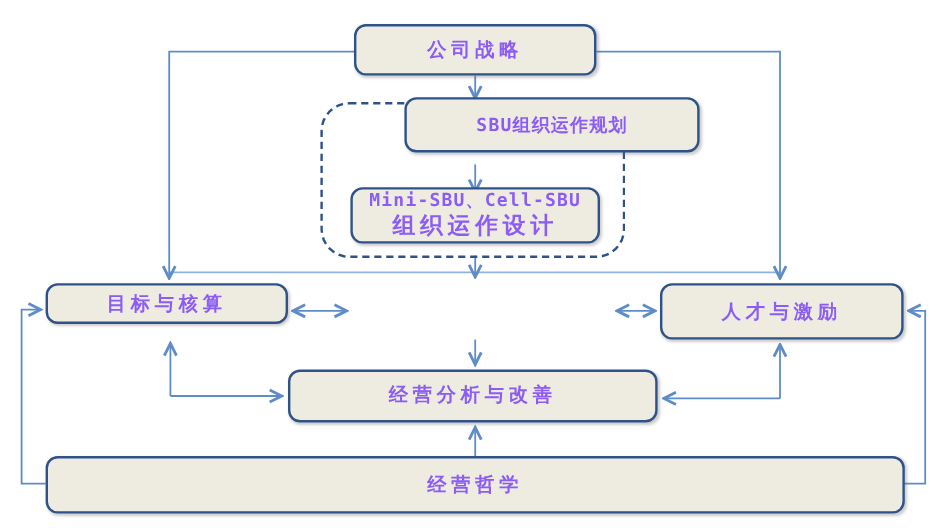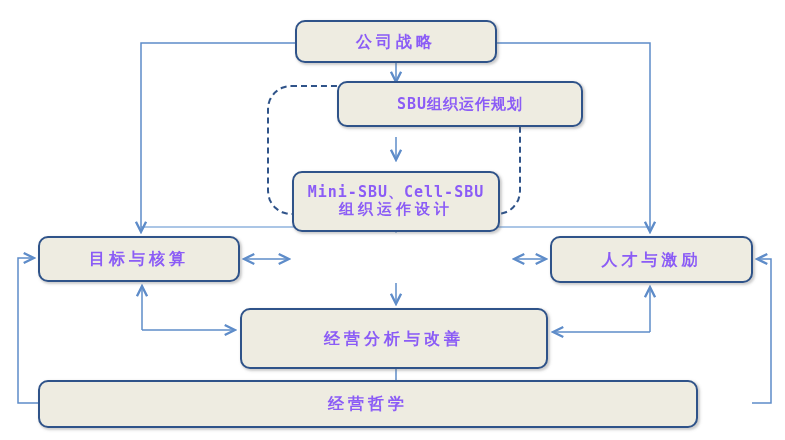--- a/index.html
+++ b/index.html
@@ -30,38 +30,38 @@
     letter-spacing:4px;
     text-align:center;
     box-shadow:1.5px 1.5px 2.5px rgba(110,110,110,0.35);
     line-height:1.25;
   }
   .node .latin{
     font-family:"DejaVu Sans Mono",monospace;
     letter-spacing:1px;
     font-size:15px;
   }
-  .node .cjk2{letter-spacing:4px;font-size:15px;font-family:Liberation Mono, monospace;}
+  .node .cjk2{letter-spacing:4px;font-size:19px;}
   .dashed-group{
     position:absolute;
     box-sizing:border-box;
     border:2.5px dashed #2F5389;
     border-radius:24px;
     background:transparent;
   }
   
   .n-company   {left:295px;top:20px; width:202px;height:43px;}
   .g-sbu       {left:267px;top:85px; width:254px;height:130px;}
   .n-sbuplan   {left:293px;top:81px; width:246px;height:46px;margin-left:44px;}
-  .n-minisbu   {left:292px;top:171px;width:208px;height:61px;font-size:15px;}
-  .n-goals     {left:38px; top:236px;width:202px;height:46px;}
+  .n-minisbu   {left:292px;top:156px;width:208px;height:47px;font-size:15px;}
+  .n-goals     {left:38px; top:236px;width:202px;height:34px;}
   .n-market    {left:293px;top:236px;width:217px;height:47px;}
   .n-talent    {left:550px;top:236px;width:203px;height:47px;justify-content:center;}
-  .n-analysis  {left:240px;top:308px;width:308px;height:61px;font-family:Liberation Serif, serif;}
-  .n-philosophy{left:38px; top:380px;width:660px;height:48px;}
+  .n-analysis  {left:240px;top:308px;width:308px;height:44px;font-family:Liberation Serif, serif;}
+  .n-philosophy{left:38px; top:380px;width:716px;height:48px;}
 </style>
 </head>
 <body>
 
 <div class="canvas">
 
   <svg class="connector-layer" width="785" height="440" viewBox="0 0 785 440">
     <defs>
       <marker id="arr" viewBox="0 0 8 8" refX="6.5" refY="4" markerWidth="9" markerHeight="9" orient="auto-start-reverse">
         <path d="M1 1 L7 4 L1 7" fill="none" stroke="#5E8CC9" stroke-width="1.4"></path>

